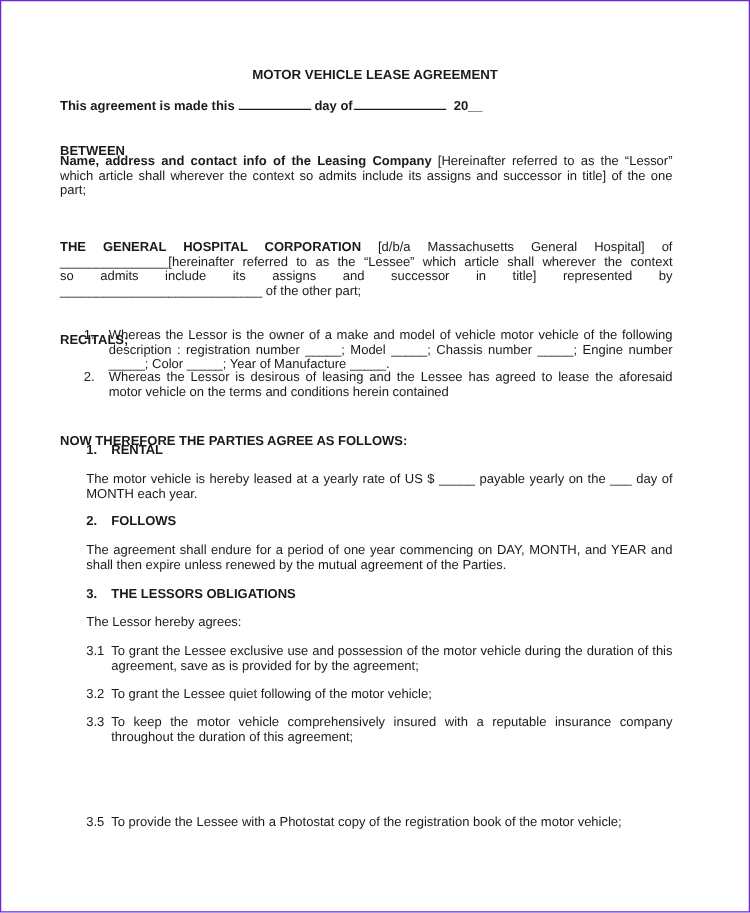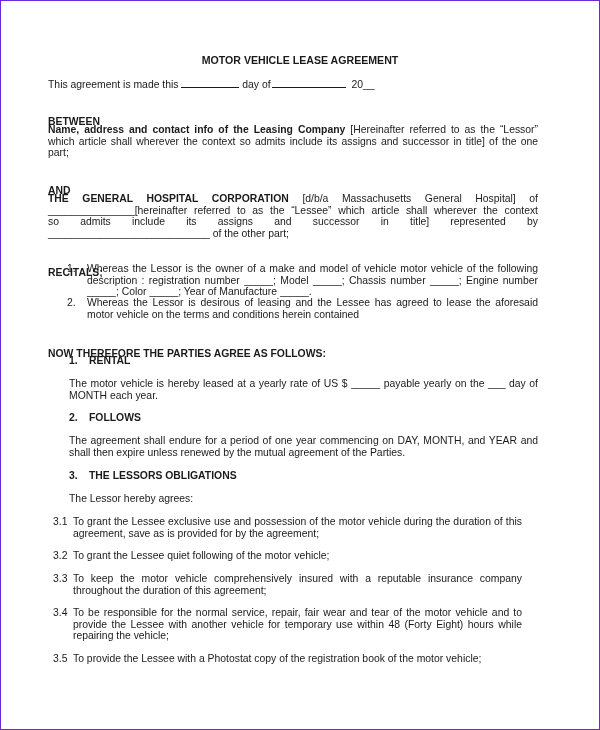--- a/index.html
+++ b/index.html
@@ -22,45 +22,44 @@
     .just { text-align: justify; text-align-last: left; }
     .full-just { text-align: justify; text-align-last: justify; }
     b, .b { font-weight: bold; margin-top: 16px; }
     .blank { display: inline-block; border-bottom: 1px solid #1a1a1a; height: 9px; vertical-align: baseline; }
     .rec { position: absolute; left: 66px; width: 471px; }
     .rec .num { position: absolute; left: 0; top: 0; }
     .rec .txt { margin-left: 20px; text-align: justify; text-align-last: left; }
     .sec { position: absolute; left: 68px; width: 469px; }
     .sec-h { position: absolute; left: 68px; font-weight: bold; }
     .sec-h .n { display: inline-block; width: 20px; }
-    .obl { position: absolute; left: 52px; width: 469px; }
+    .obl { position: absolute; left: 68px; width: 469px; }
     .obl .num { position: absolute; left: 0; top: 0; }
     .obl .txt { margin-left: 20px; text-align: justify; text-align-last: left; }
   </style>
 </head>
 <body>
 
 <div class="page">
 
   <div class="title">MOTOR VEHICLE LEASE AGREEMENT</div>
 
-  <div class="blk" style="top:77px;">
+  <div class="blk" style="top:77px;font-weight:bold;">
     <span>This agreement is made this</span>
     <span class="blank" style="width:58px;"></span>
     <span>day of</span><span class="blank" style="width:74px;margin-left:1px;"></span>
     &nbsp;<span>20__</span>
   </div>
 
   <div class="blk b" style="top:99px;">BETWEEN</div>
 
   <div class="blk just" style="top:123px;">
     <span class="b">Name, address and contact info of the Leasing Company</span><span> [Hereinafter referred to as the “Lessor” which article shall wherever the context so admits include its assigns and successor in title] of the one part;</span>
   </div>
 
-  <div class="blk b" style="top:168px;">AND</div>
 
   <div class="blk" style="top:192px;">
     <div class="full-just"><span class="b">THE GENERAL HOSPITAL CORPORATION</span><span> [d/b/a Massachusetts General Hospital] of</span></div>
     <div class="full-just">_______________[hereinafter referred to as the “Lessee” which article shall wherever the context</div>
     <div class="full-just">so admits include its assigns and successor in title] represented by</div>
     <div>____________________________ of the other part;</div>
   </div>
 
   <div class="blk b" style="top:250px;">RECITALS;</div>
 
@@ -95,22 +94,18 @@
     <div class="txt">To grant the Lessee exclusive use and possession of the motor vehicle during the duration of this agreement, save as is provided for by the agreement;</div>
   </div>
   <div class="obl" style="top:549px;">
     <span class="num">3.2</span>
     <div class="txt"> To grant the Lessee quiet following of the motor vehicle;</div>
   </div>
   <div class="obl" style="top:572px;">
     <span class="num">3.3</span>
     <div class="txt"> To keep the motor vehicle comprehensively insured with a reputable insurance company throughout the duration of this agreement;</div>
   </div>
-  <div class="obl" style="top:606px;">
-    <span class="num">3.4</span>
-    <div class="txt"> To be responsible for the normal service, repair, fair wear and tear of the motor vehicle and to provide the Lessee with another vehicle for temporary use within 48 (Forty Eight) hours while repairing the vehicle;</div>
-  </div>
   <div class="obl" style="top:652px;">
     <span class="num">3.5</span>
     <div class="txt">To provide the Lessee with a Photostat copy of the registration book of the motor vehicle;</div>
   </div>
 
 </div>
 
 </body></html>

